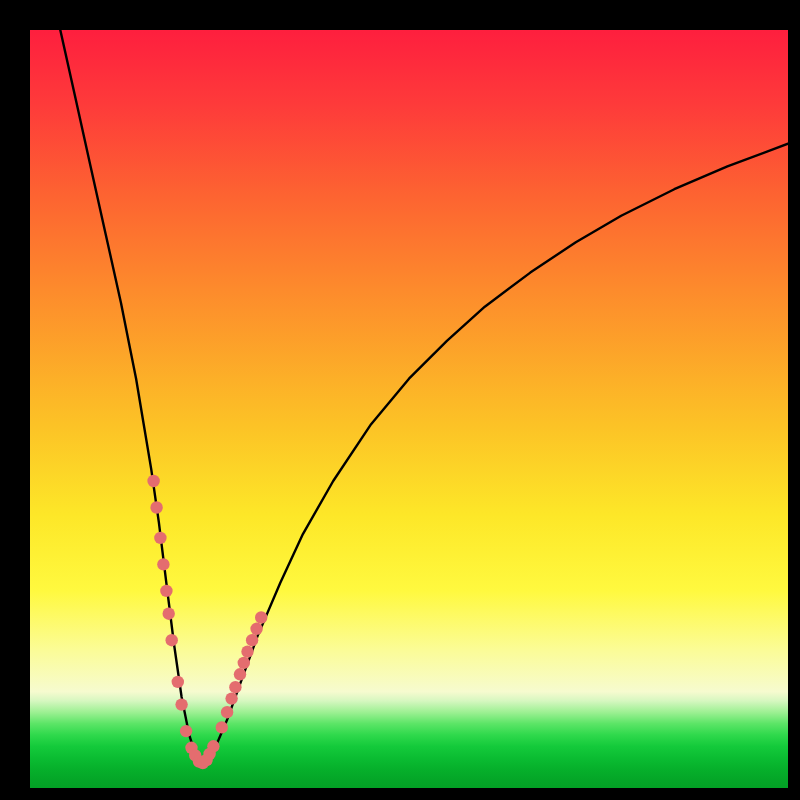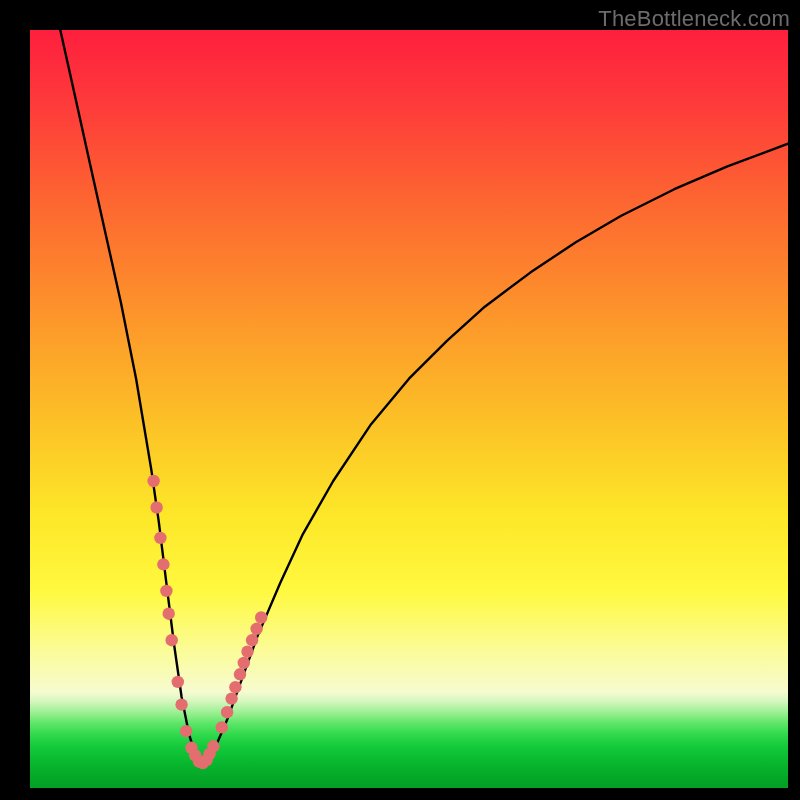--- a/index.html
+++ b/index.html
@@ -63,21 +63,20 @@
     top: 0;
     width: 758px;
     height: 758px;
     pointer-events: none;
   }
 </style>
 </head>
 <body>
 
 <div class="frame">
-  <div class="watermark">TheBottleneck.com</div>
   <div class="plot-area">
     <svg class="curve" viewBox="0 0 758 758">
       <g id="curve-path">
           <path d="M30.3 0.0 L45.5 68.2 L60.6 136.4 L75.8 204.7 L91.0 272.9 L98.5 310.8 L106.1 348.7 L113.7 394.2 L121.3 439.6 L128.9 492.7 L136.4 553.3 L144.0 614.0 L151.6 667.0 L159.2 704.9 L165.2 723.9 L170.6 731.5 L174.3 733.7 L178.1 731.5 L181.9 725.4 L197.1 689.8 L212.2 648.1 L227.4 606.4 L250.1 553.3 L272.9 504.1 L303.2 451.0 L341.1 394.2 L379.0 348.7 L416.9 310.8 L454.8 276.7 L500.3 242.6 L545.8 212.2 L591.2 185.7 L644.3 159.2 L697.4 136.4 L758.0 113.7 " fill="none" stroke="#000" stroke-width="2.4" stroke-linejoin="round" stroke-linecap="round"></path>
         </g>
       <g id="markers">
           <circle cx="123.6" cy="451.0" r="6.2" fill="#e46d6f"></circle>
           <circle cx="126.6" cy="477.5" r="6.2" fill="#e46d6f"></circle>
           <circle cx="130.4" cy="507.9" r="6.2" fill="#e46d6f"></circle>
           <circle cx="133.4" cy="534.4" r="6.2" fill="#e46d6f"></circle>

